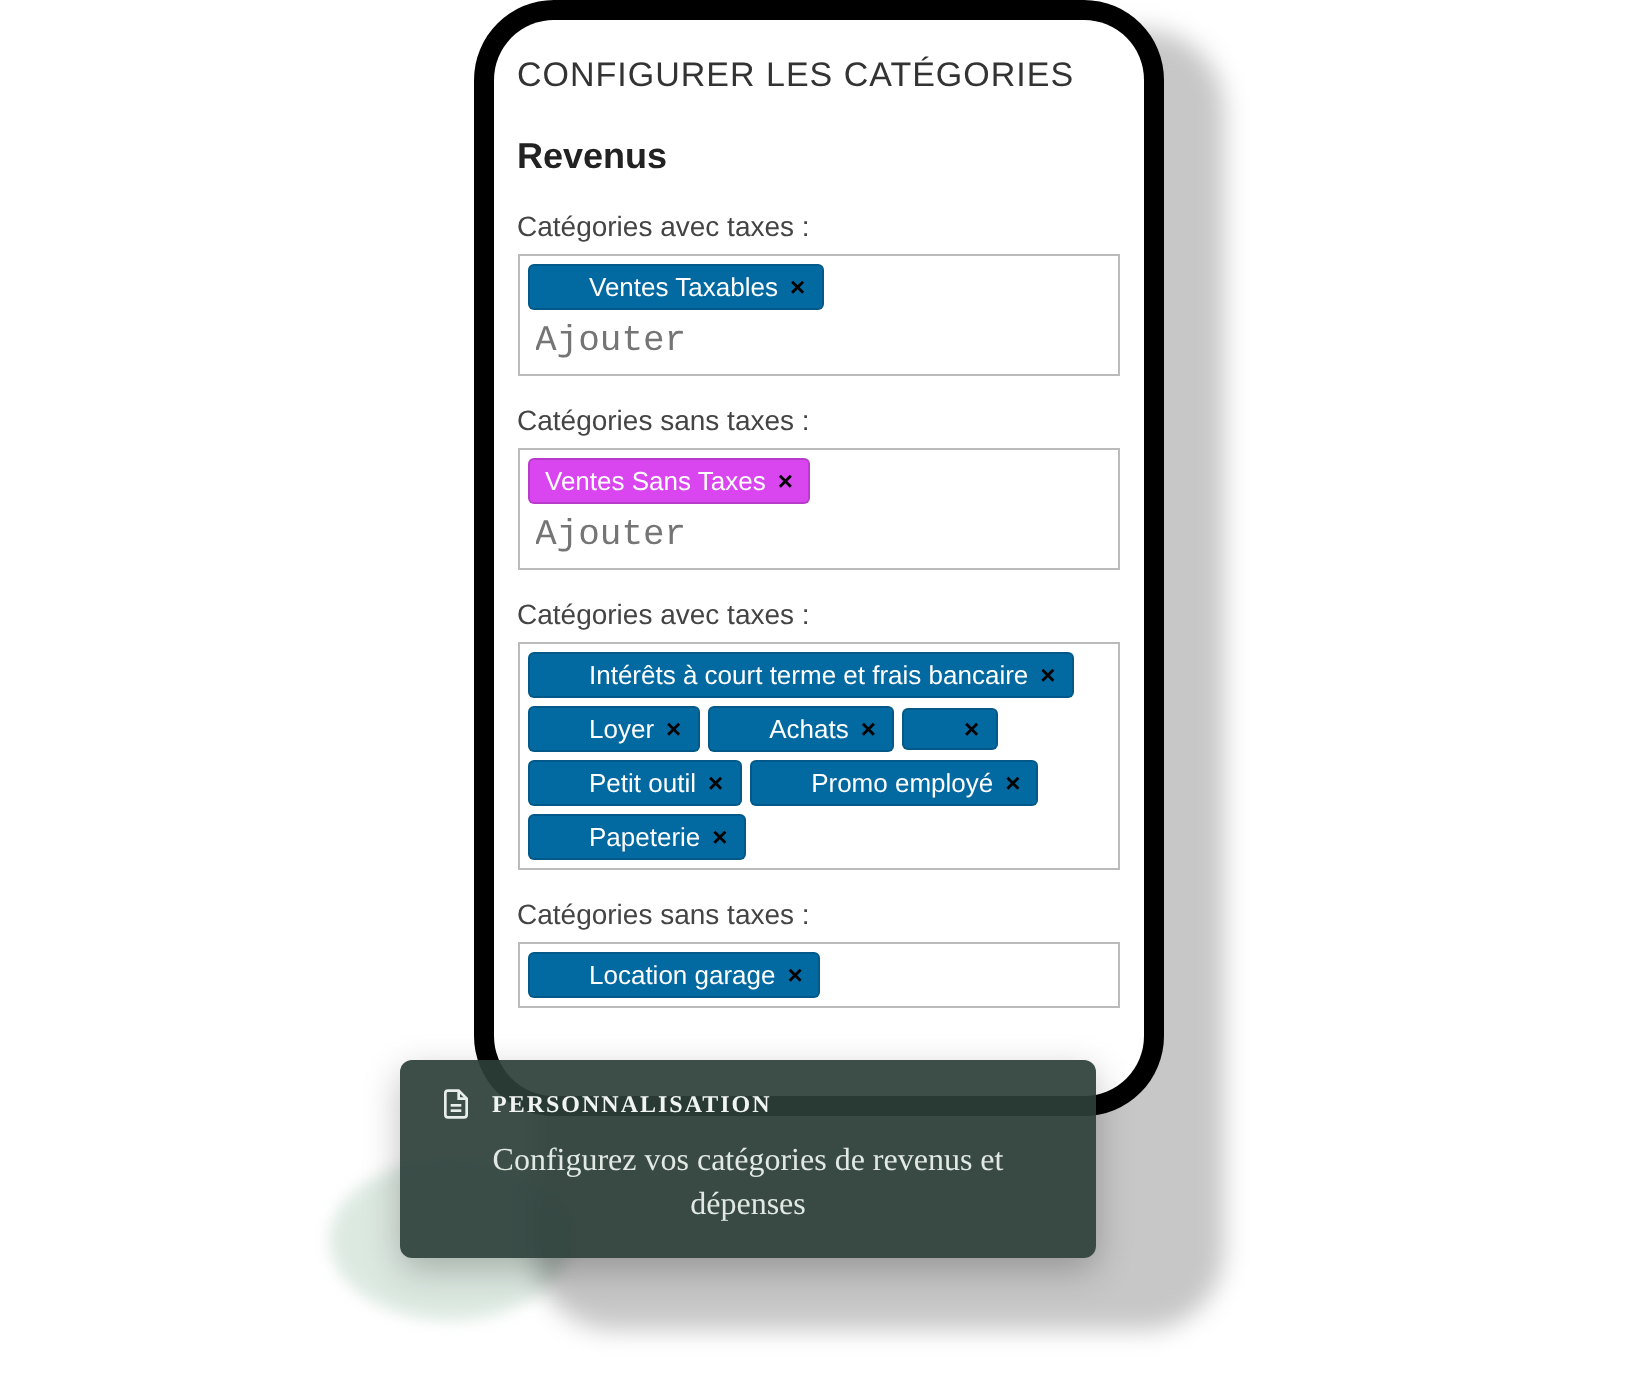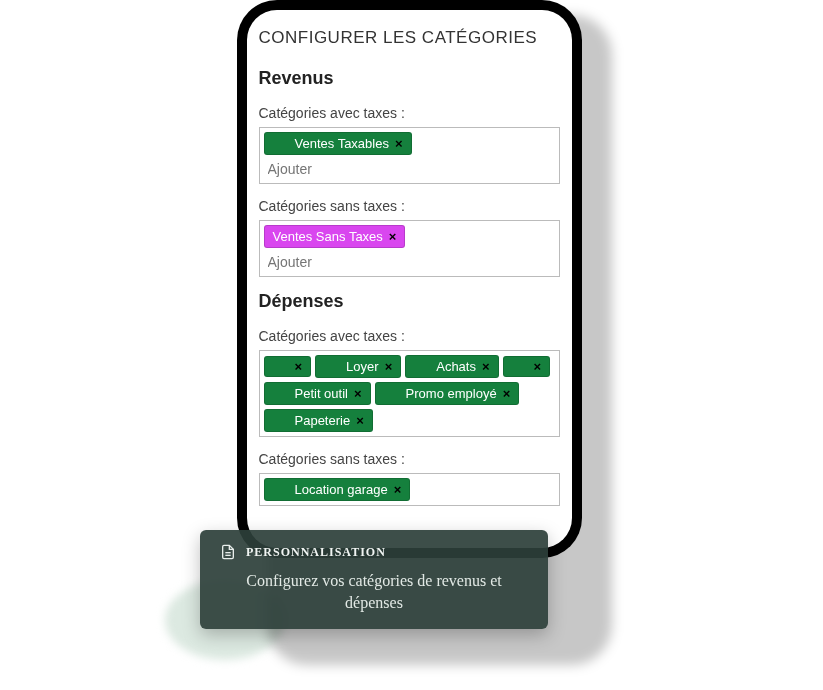--- a/index.html
+++ b/index.html
@@ -80,37 +80,38 @@
     .tag {
       display: inline-flex;
       align-items: center;
       padding: 3px 8px;
       border-radius: 3px;
       font-size: 13px;
       color: #fff;
       gap: 6px;
       border: 1px solid rgba(0,0,0,0.15);
     }
-    .tag-blue { background: #15803d; padding-left: 30px; }
+    .tag-blue { background: #0369a1; padding-left: 30px; }
     .tag-green { background: #d946ef; }
     .tag-remove {
       color: #000;
       font-weight: 700;
       cursor: pointer;
       font-size: 13px;
       line-height: 1;
     }
     .tag-inline-input {
       border: none;
       outline: none;
-      font-size: 14px;
+      font-size: 18px;
       color: #404040;
       background: transparent;
       padding: 2px 4px;
       min-width: 60px;
+      font-family: Liberation Mono, monospace;
     }
     .overlay-card {
       position: absolute;
       left: 200px;
       top: 530px;
       width: 348px;
       background: rgba(45, 63, 58, 0.92);
       border-radius: 6px;
       padding: 14px 20px;
       color: #e8eeeb;
@@ -179,25 +180,25 @@
 
         <div class="field-label">Catégories sans taxes :</div>
         <div class="tag-input-box">
           <span class="tag tag-green">
             <span>Ventes Sans Taxes</span>
             <span class="tag-remove">×</span>
           </span>
           <input class="tag-inline-input" placeholder="Ajouter" style="">
         </div>
 
-        <div class="section-heading">Dépenses</div>
 
         <div class="field-label">Catégories avec taxes :</div>
         <div class="tag-input-box">
           <span class="tag tag-blue">
+            <span>Intérêts à court terme et frais bancaire</span>
             <span class="tag-remove">×</span>
           </span>
           <span class="tag tag-blue">
             <span>Loyer</span>
             <span class="tag-remove">×</span>
           </span>
           <span class="tag tag-blue">
             <span>Achats</span>
             <span class="tag-remove">×</span>
           </span>

